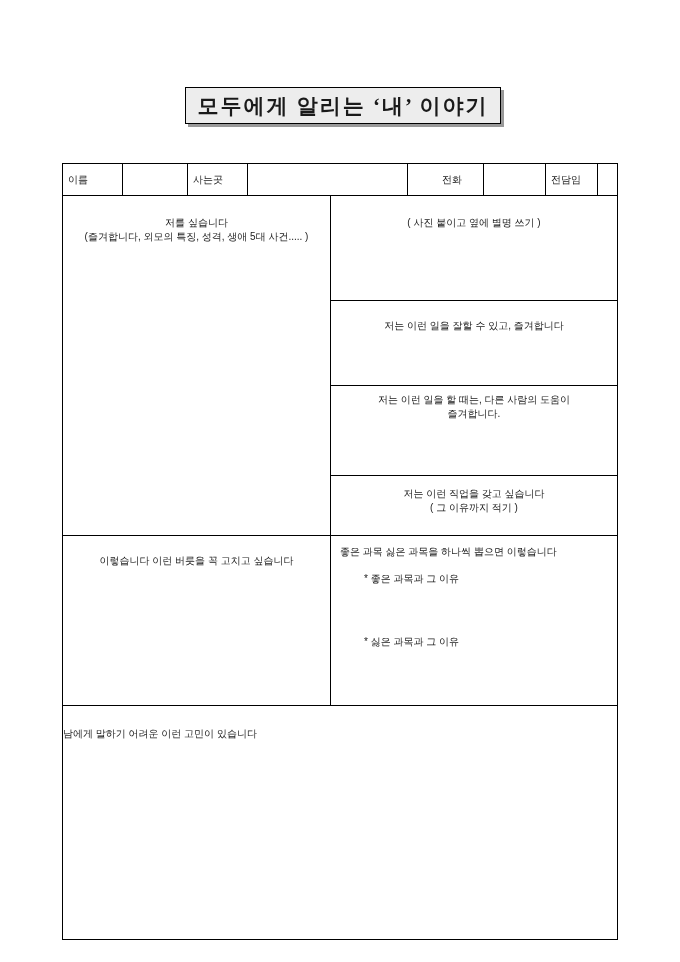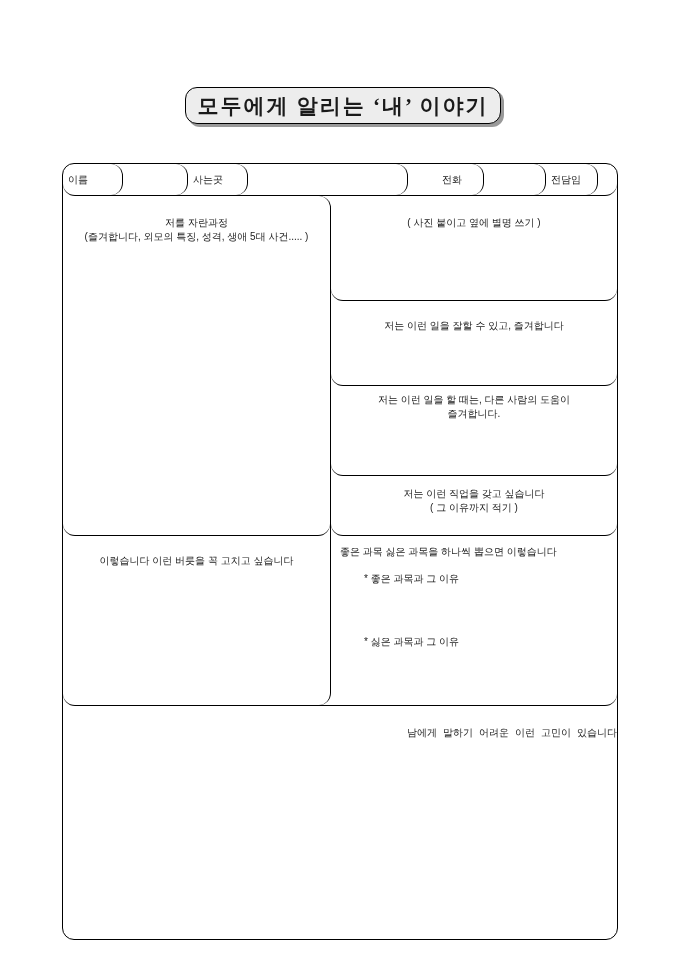--- a/index.html
+++ b/index.html
@@ -1,15 +1,15 @@
 <!DOCTYPE html>
 <html><head>
 <meta charset="utf-8">
 <style>
-  * { margin: 0; padding: 0; box-sizing: border-box; border-radius: 12px; }
+  * { margin: 0; padding: 0; box-sizing: border-box; }
   html, body { background: #ffffff; }
   .page {
     position: relative;
     width: 680px;
     height: 962px;
     background: #ffffff;
     font-family: "Liberation Sans", "DejaVu Sans", sans-serif;
     color: #1a1a1a;
     overflow: hidden;
   }
@@ -61,21 +61,21 @@
   .intro-cell { height: 340px; border-bottom: 1px solid #000; padding-top: 20px; }
   .habit-cell { flex: 1; padding-top: 18px; }
   .face-cell  { height: 105px; border-bottom: 1px solid #000; padding-top: 20px; }
   .skills-cell{ height: 85px;  border-bottom: 1px solid #000; padding-top: 18px; }
   .help-cell  { height: 90px;  border-bottom: 1px solid #000; padding-top: 7px; }
   .job-cell   { height: 60px;  border-bottom: 1px solid #000; padding-top: 11px; }
   .subjects-cell { flex: 1; text-align: left; padding: 9px 7px 0 9px; }
   .subjects-title { display: block; }
   .subjects-good  { display: block; margin: 13px 0 0 24px; }
   .subjects-bad   { display: block; margin: 49px 0 0 24px; }
-  .worry-row { flex: 1; text-align: right; padding-top: 21px; font-family: Liberation Mono, monospace; }
+  .worry-row { flex: 1; text-align: left; padding-top: 21px; }
   .sub { display: block; }
 </style>
 </head>
 <body>
 
 <div class="page">
 
   <div class="title-box">
     <span>모두에게 알리는 ‘내’ 이야기</span>
   </div>
@@ -90,21 +90,21 @@
       <div class="hcell w-phone-label">전화</div>
       <div class="hcell w-phone-value"></div>
       <div class="hcell w-home-label">전담임</div>
       <div class="hcell w-home-value last"></div>
     </div>
 
     <div class="mid">
 
       <div class="col-left">
         <div class="cell intro-cell">
-          <span class="sub">저를 자란과정</span>
+          <span class="sub">저를 싶습니다</span>
           <span class="sub">(즐겨합니다, 외모의 특징, 성격, 생애 5대 사건..... )</span>
         </div>
         <div class="cell habit-cell">
           <span class="sub">이렇습니다 이런 버릇을 꼭 고치고 싶습니다</span>
         </div>
       </div>
 
       <div class="col-right">
         <div class="cell face-cell">
           <span class="sub">( 사진 붙이고 옆에 별명 쓰기 )</span>

